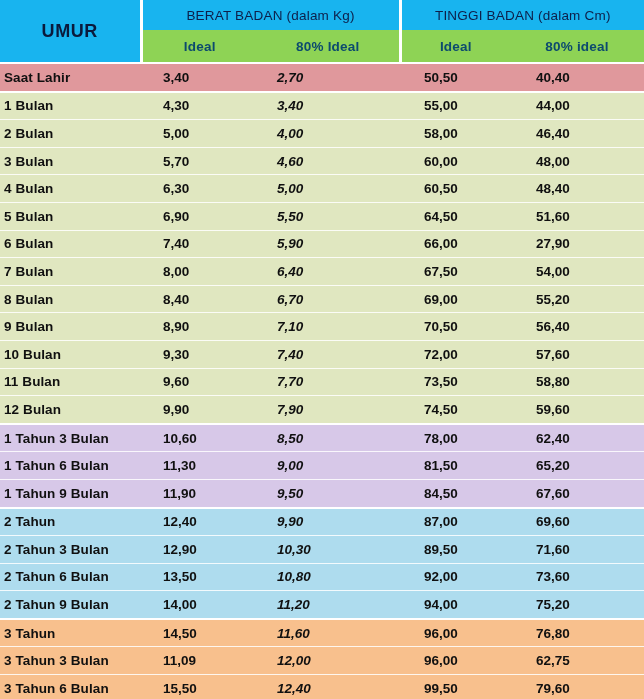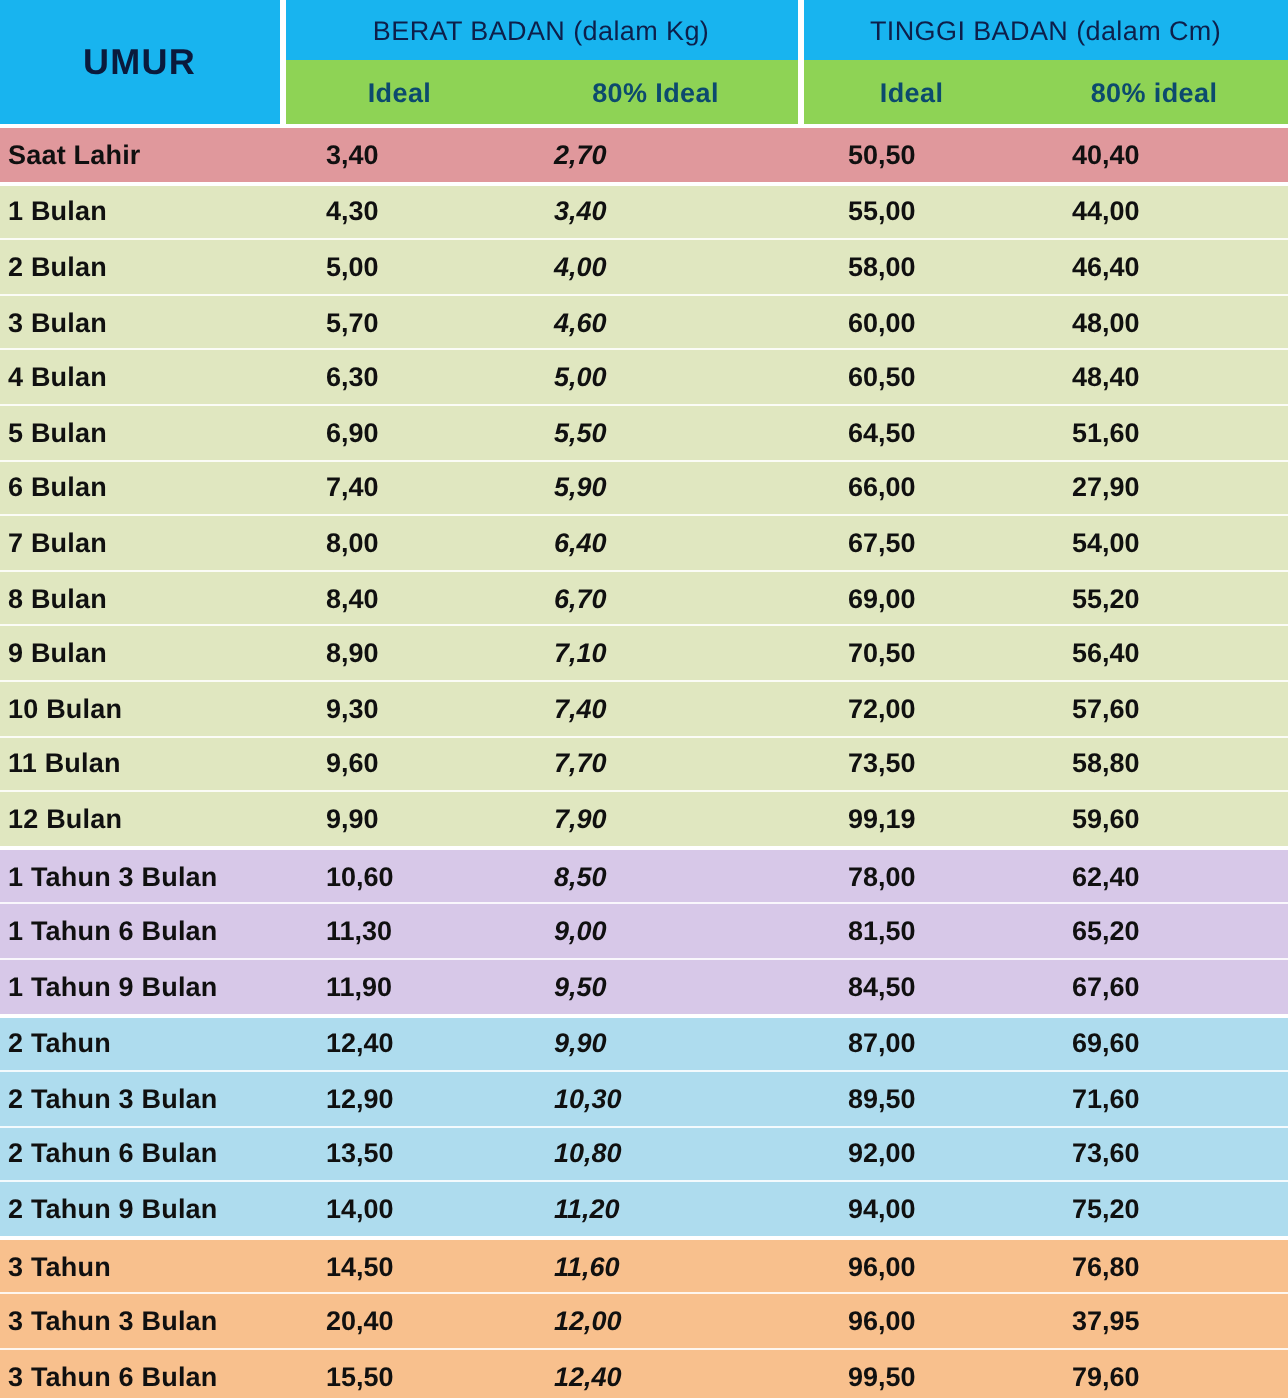--- a/index.html
+++ b/index.html
@@ -215,21 +215,21 @@
         <td class="age">11 Bulan</td>
         <td class="num n1">9,60</td>
         <td class="num n2">7,70</td>
         <td class="num n3">73,50</td>
         <td class="num n4">58,80</td>
       </tr>
       <tr class="band-months">
         <td class="age">12 Bulan</td>
         <td class="num n1">9,90</td>
         <td class="num n2">7,90</td>
-        <td class="num n3">99,19</td>
+        <td class="num n3">74,50</td>
         <td class="num n4">59,60</td>
       </tr>
       <tr class="band-y1 band-start">
         <td class="age">1 Tahun 3 Bulan</td>
         <td class="num n1">10,60</td>
         <td class="num n2">8,50</td>
         <td class="num n3">78,00</td>
         <td class="num n4">62,40</td>
       </tr>
       <tr class="band-y1">
@@ -276,24 +276,24 @@
       </tr>
       <tr class="band-y3 band-start">
         <td class="age">3 Tahun</td>
         <td class="num n1">14,50</td>
         <td class="num n2">11,60</td>
         <td class="num n3">96,00</td>
         <td class="num n4">76,80</td>
       </tr>
       <tr class="band-y3">
         <td class="age">3 Tahun 3 Bulan</td>
-        <td class="num n1">20,40</td>
+        <td class="num n1">11,09</td>
         <td class="num n2">12,00</td>
         <td class="num n3">96,00</td>
-        <td class="num n4">37,95</td>
+        <td class="num n4">62,75</td>
       </tr>
       <tr class="band-y3">
         <td class="age">3 Tahun 6 Bulan</td>
         <td class="num n1">15,50</td>
         <td class="num n2">12,40</td>
         <td class="num n3">99,50</td>
         <td class="num n4">79,60</td>
       </tr>
     </tbody>
 </table>

